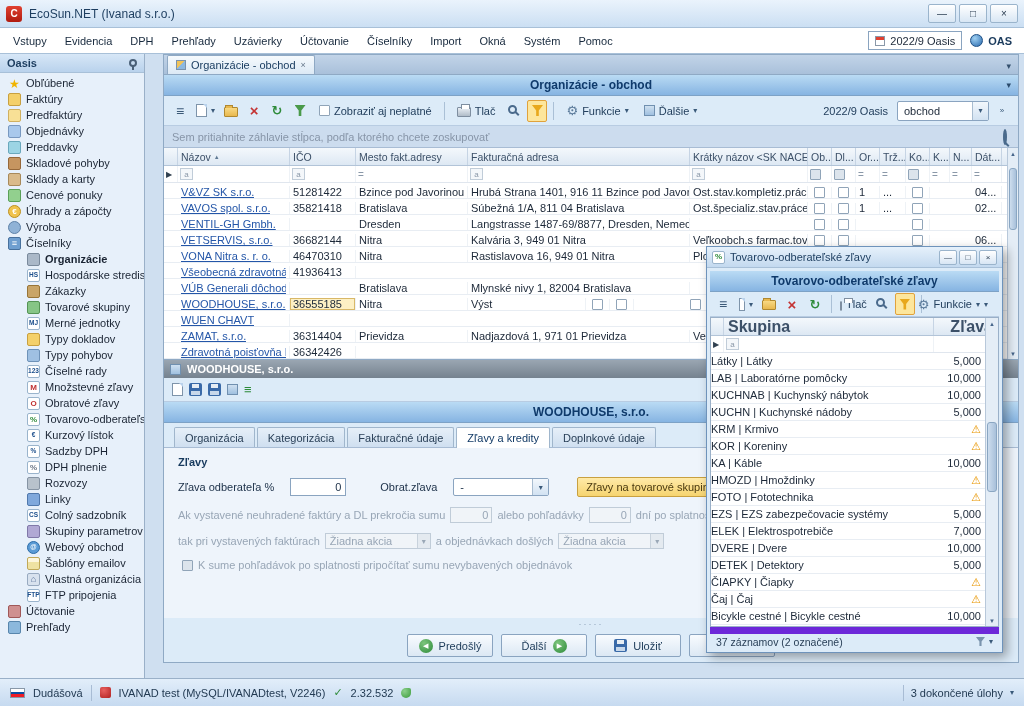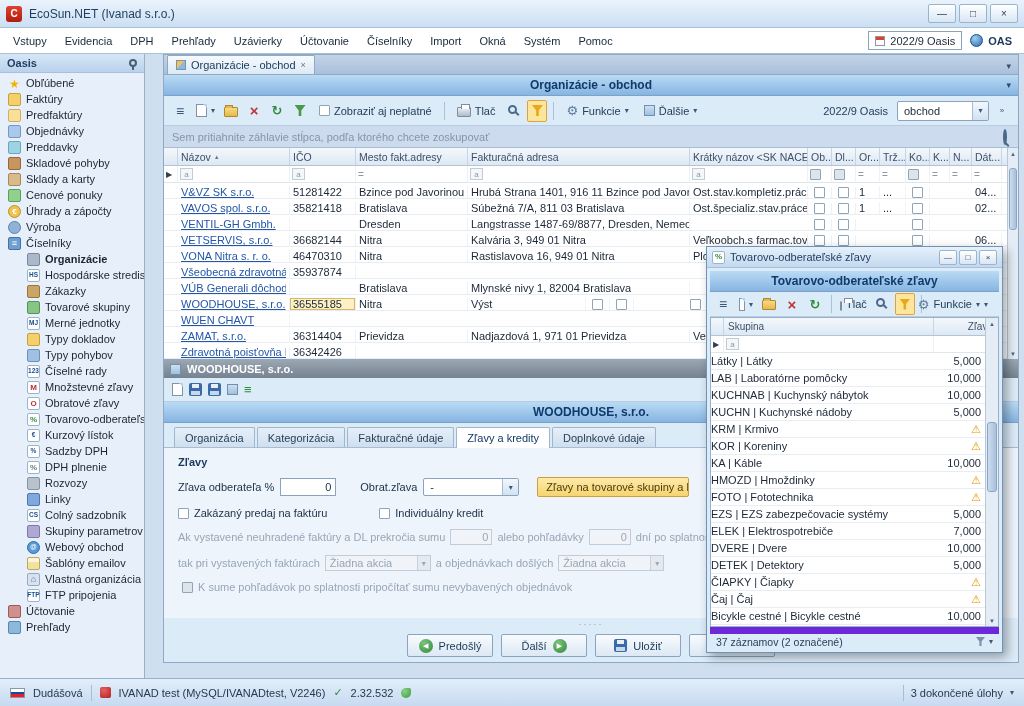--- a/index.html
+++ b/index.html
@@ -152,21 +152,21 @@
 
   
   .detail { flex: 1; display: flex; flex-direction: column; background: #dcebf8; border-top: 1px solid #8fa9c4; overflow: hidden; }
   .d-title { height: 18px; flex: none; background: linear-gradient(#9aa6b2,#75828f); display: flex; align-items: center; gap: 6px; padding: 0 6px; font-weight: bold; color: #fff; }
   .d-tools { height: 24px; flex: none; display: flex; align-items: center; gap: 6px; padding: 0 8px; border-bottom: 1px solid #b8cce2; }
   .d-tabs { height: 25px; flex: none; display: flex; gap: 2px; padding: 4px 10px 0; border-bottom: 1px solid #a8bcd4; }
   .dtab { padding: 0 10px; display: flex; align-items: center; color: #2a4058; background: linear-gradient(#e6eff8,#cfdff0); border: 1px solid #a0b6cc; border-bottom: none; border-radius: 2px 2px 0 0; height: 20px; }
   .dtab.active { background: #fff; color: #123a66; height: 21px; margin-bottom: -1px; }
   .d-body { flex: 1; background: #eef4fb; padding: 6px 14px 0; color: #20344c; overflow: hidden; }
   .grp-title { font-weight: bold; color: #173a5e; margin: 2px 0 9px; }
-  .fline { display: flex; align-items: center; gap: 6px; margin-bottom: 10px; white-space: nowrap; overflow: hidden; }
+  .fline { display: flex; align-items: center; gap: 16px; margin-bottom: 10px; white-space: nowrap; overflow: hidden; }
   .num-input { width: 56px; height: 18px; border: 1px solid #8aa4c0; background: #fff; display: flex; align-items: center; justify-content: flex-end; padding: 0 4px; }
   .combo-sm { min-width: 96px; height: 18px; }
   .btn-yellow { height: 20px; background: linear-gradient(#ffeaa8,#f6d470); border: 1px solid #c8a040; border-radius: 2px; padding: 0 8px; display: flex; align-items: center; color: #4a3a10; margin-left: 12px; white-space: nowrap; overflow: hidden; max-width: 152px; flex: none; }
   .chk { display: flex; align-items: center; gap: 5px; }
   .dis-text { color: #98a6b6; }
   .dis-input { width: 42px; height: 16px; border: 1px solid #c0ccd8; background: #f0f4f8; display: flex; align-items: center; justify-content: flex-end; padding: 0 3px; color: #98a6b6; flex: none; }
   .dis-combo { width: 106px; height: 16px; border: 1px solid #c0ccd8; background: #f0f4f8; color: #98a6b6; display: flex; align-items: center; padding-left: 4px; justify-content: space-between; flex: none; }
   .dis-combo .combo-arrow { width: 13px; background: #e4eaf0; border-left: 1px solid #c8d2dc; color: #9aa8b6; }
   .splitter { height: 11px; flex: none; display: flex; align-items: center; justify-content: center; color: #8aa0b8; font-size: 9px; letter-spacing: 2px; }
   .d-buttons { height: 33px; flex: none; display: flex; align-items: center; justify-content: center; gap: 8px; }
@@ -175,21 +175,21 @@
 
   
   .float { position: absolute; left: 706px; top: 246px; width: 297px; height: 407px; background: #dcebf8; border: 1px solid #6e93bb; box-shadow: 4px 4px 10px rgba(0,0,0,.35); z-index: 50; display: flex; flex-direction: column; }
   .f-title { height: 21px; flex: none; background: linear-gradient(#e6f1fb,#c3d9ef); border-bottom: 1px solid #a8c0d8; display: flex; align-items: center; gap: 5px; padding: 0 5px; color: #1c3d5f; }
   .fwbtn { width: 18px; height: 15px; border: 1px solid #9ab4cc; border-radius: 2px; background: linear-gradient(#ffffff,#d8e6f4); display: flex; align-items: center; justify-content: center; font-size: 8px; color: #2a3c50; }
   .f-title .win-btns { gap: 2px; }
   .f-inner { flex: 1; margin: 3px; display: flex; flex-direction: column; overflow: hidden; }
   .f-toolbar { height: 25px; flex: none; display: flex; align-items: center; gap: 3px; padding: 0 3px; border-bottom: 1px solid #b8cce2; }
   .f-grid { flex: 1; position: relative; background: #fff; border: 1px solid #9ab0c8; overflow: hidden; }
   .f-ghead { display: flex; height: 18px; background: linear-gradient(#f4f8fc,#dde8f3); border-bottom: 1px solid #b2c4d8; }
-  .f-gh { display: flex; align-items: center; padding: 0 4px; font-size: 10px; color: #3c5068; border-right: 1px solid #c6d4e4; }
+  .f-gh { display: flex; align-items: center; padding: 0 4px; font-size: 16px; color: #3c5068; border-right: 1px solid #c6d4e4; font-weight: bold; }
   .f-col-ind { width: 13px; flex: none; padding: 0 2px; }
   .f-col-name { flex: 1; overflow: hidden; }
   .f-col-val { width: 64px; flex: none; justify-content: flex-end; }
   .f-filter { display: flex; height: 17px; border-bottom: 1px solid #e0e6ee; background: #fff; }
   .f-rows { position: absolute; top: 35px; left: 0; right: 13px; bottom: 0; overflow: hidden; }
   .frow { display: flex; height: 17px; border-bottom: 1px solid #e8edf3; align-items: center; }
   .fc-name { flex: 1; padding: 0 0; overflow: hidden; white-space: nowrap; }
   .fc-val { width: 52px; flex: none; padding-right: 4px; text-align: right; display: flex; justify-content: flex-end; align-items: center; }
   .warn-icon { display: none; color: #e89600; font-size: 11px; line-height: 1; }
   .has-warn .warn-icon { display: inline; }
@@ -677,21 +677,21 @@
 
             <div class="grow">
               <span class="gc" data-col="ind"></span>
               <span class="gc" data-col="nazov">
                 <span class="glink">VAVOS spol. s.r.o.</span>
               </span>
               <span class="gc" data-col="ico">
                 <span>35821418</span>
               </span>
               <span class="gc" data-col="mesto">Bratislava</span>
-              <span class="gc" data-col="adresa">Súbežná 7/A, 811 03 Bratislava</span>
+              <span class="gc" data-col="adresa">Súbežná 1/A, 811 04 Bratislava</span>
               <span class="gc" data-col="nace">Ost.špecializ.stav.práce</span>
               <span class="gc cc" data-col="ob">
                 <span class="cb"></span>
               </span>
               <span class="gc cc" data-col="dl">
                 <span class="cb"></span>
               </span>
               <span class="gc" data-col="or">1</span>
               <span class="gc" data-col="trz">...</span>
               <span class="gc cc" data-col="ko">
@@ -782,21 +782,21 @@
               <span class="gc" data-col="n"></span>
               <span class="gc" data-col="dat"></span>
             </div>
 
             <div class="grow">
               <span class="gc" data-col="ind"></span>
               <span class="gc" data-col="nazov">
                 <span class="glink">Všeobecná zdravotná poisťovňa</span>
               </span>
               <span class="gc" data-col="ico">
-                <span>35937874</span>
+                <span>41936413</span>
               </span>
               <span class="gc" data-col="mesto"></span>
               <span class="gc" data-col="adresa"></span>
               <span class="gc" data-col="nace"></span>
               <span class="gc cc" data-col="ob">
                 <span class="cb"></span>
               </span>
               <span class="gc cc" data-col="dl">
                 <span class="cb"></span>
               </span>
@@ -982,30 +982,20 @@
                 <span>0</span>
               </span>
             <span style="margin-left:18px">Obrat.zľava</span>
             <span class="combo combo-sm">
                 <span>-</span>
                 <span class="combo-arrow">
                   <span>▾</span>
                 </span>
               </span>
             <span class="btn-yellow">Zľavy na tovarové skupiny a kat...</span>
-          </div>
-          <div class="fline" style="gap:52px">
-            <span class="chk">
-                <span class="cb"></span>
-                <span>Zakázaný predaj na faktúru</span>
-              </span>
-            <span class="chk">
-                <span class="cb"></span>
-                <span>Individuálny kredit</span>
-              </span>
           </div>
           <div class="fline" style="gap:5px">
             <span class="dis-text">Ak vystavené neuhradené faktúry a DL prekročia sumu</span>
             <span class="dis-input">
                 <span>0</span>
               </span>
             <span class="dis-text">alebo pohľadávky</span>
             <span class="dis-input">
                 <span>0</span>
               </span>

